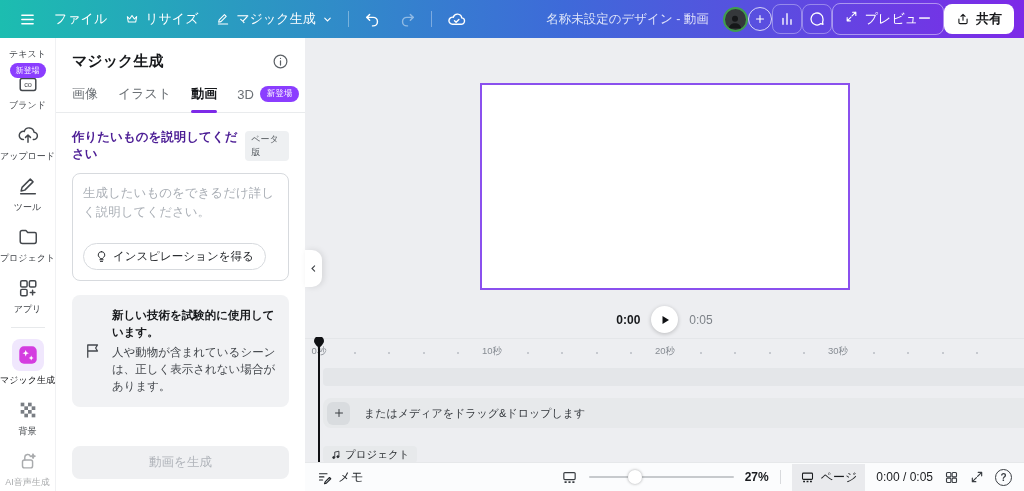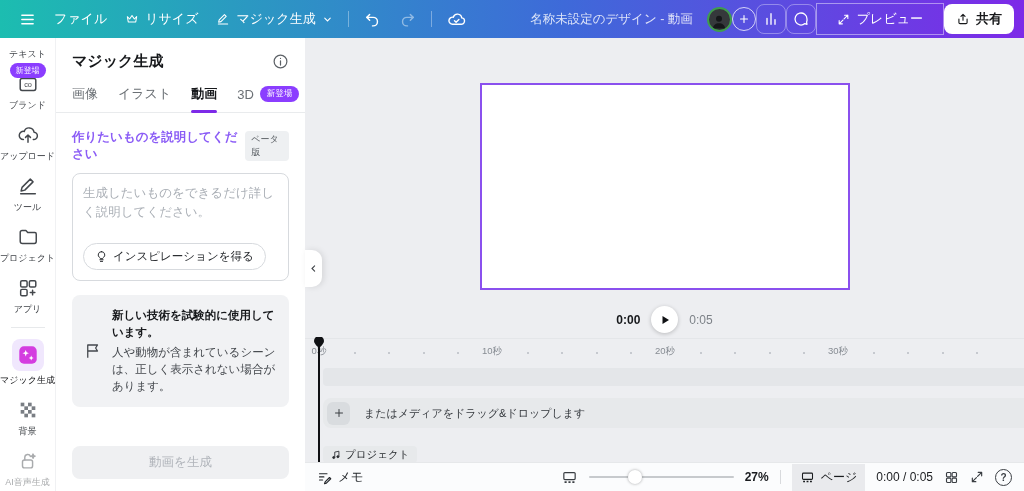--- a/index.html
+++ b/index.html
@@ -11,21 +11,21 @@
     background:linear-gradient(90deg,#1cbdb0 0%,#3e6ad9 55%,#7d2ae8 100%);
     display:flex;align-items:center;padding:0 10px;color:#fff}
   .tb-btn{display:flex;align-items:center;gap:6px;font-size:13px;color:#fff;padding:6px 9px;border-radius:7px;cursor:pointer;white-space:nowrap}
   .tb-sep{width:1px;height:16px;background:rgba(255,255,255,.35);margin:0 6px}
   .tb-title{font-size:12.5px;color:rgba(255,255,255,.82);margin-right:14px;white-space:nowrap}
   .tb-right{display:flex;align-items:center;margin-left:auto}
   .avatar{width:25px;height:25px;border-radius:50%;background:#35383b;border:2px solid #3f9d4e;display:flex;align-items:flex-end;justify-content:center;overflow:hidden}
   .avatar svg{opacity:.85}
   .circle-btn{width:24px;height:24px;border-radius:50%;border:1.5px solid rgba(255,255,255,.75);display:flex;align-items:center;justify-content:center;font-size:14px;cursor:pointer}
   .sq-btn{width:30px;height:30px;border-radius:8px;border:1px solid rgba(255,255,255,.35);display:flex;align-items:center;justify-content:center;cursor:pointer}
-  .preview-btn{display:flex;align-items:center;gap:7px;border:1px solid rgba(255,255,255,.45);border-radius:0;padding:6px 20px;font-size:13px;cursor:pointer}
+  .preview-btn{display:flex;align-items:flex-start;gap:7px;border:1px solid rgba(255,255,255,.45);border-radius:8px;padding:6px 12px;font-size:13px;cursor:pointer}
   .share-btn{display:flex;align-items:center;gap:6px;background:#fff;color:#17181a;border-radius:8px;padding:6px 12px;font-size:13px;font-weight:700;cursor:pointer}
   .dim{opacity:.45}
 
   
   .rail{position:absolute;left:0;top:38px;width:55px;height:453px;background:#fff;z-index:20;
     display:flex;flex-direction:column;align-items:center;padding-top:10px;gap:11px;overflow:hidden}
   .rail-item{position:relative;width:100%;display:flex;flex-direction:column;align-items:center;gap:3px;cursor:pointer}
   .rail-label{font-size:9px;color:#404449;white-space:nowrap}
   .rail-icon{width:24px;height:24px;display:flex;align-items:center;justify-content:center;color:#43474c}
   .rail-item.active .rail-icon{width:32px;height:32px;background:#f0e7fd;border-radius:8px}
@@ -38,21 +38,21 @@
   .panel{position:absolute;left:55px;top:38px;width:250px;height:453px;background:#fff;z-index:15;padding:0 16px;border-left:1px solid #f0f1f3}
   .panel-head{display:flex;align-items:center;justify-content:space-between;margin-top:14px}
   .panel-title{font-size:15px;font-weight:700;color:#16181b}
   .info-btn{color:#5c6166;cursor:pointer}
   .tabs{display:flex;gap:20px;margin:14px -16px 0;padding:0 16px;border-bottom:1px solid #e9ebed}
   .tab{font-size:13px;color:#6b7075;padding-bottom:9px;display:flex;align-items:center;gap:6px;cursor:pointer;position:relative;white-space:nowrap}
   .tab.active{color:#16181b;font-weight:700}
   .tab.active::after{content:"";position:absolute;left:0;right:0;bottom:-1px;height:3px;border-radius:3px;background:#7d2ae8}
   .tab-badge{background:#8b3dff;color:#fff;font-size:8.5px;font-weight:400;padding:2px 7px;border-radius:999px}
   .prompt-row{display:flex;align-items:center;gap:7px;margin-top:16px}
-  .prompt-label{font-size:12.5px;font-weight:700;color:#8b5cf6}
+  .prompt-label{font-size:12.5px;font-weight:700;color:#4c1d95}
   .beta-badge{background:#eef0f2;color:#5c6166;font-size:9px;padding:2px 6px;border-radius:4px}
   .prompt-box{position:relative;margin-top:10px;height:108px;border:1px solid #d7dade;border-radius:8px;padding:10px}
   .prompt-box textarea{width:100%;height:56px;border:0;outline:0;resize:none;font-family:"Liberation Sans",sans-serif;font-size:12.5px;color:#25282c;line-height:1.5;background:transparent}
   .prompt-box textarea::placeholder{color:#a9aeb5}
   .insp-btn{position:absolute;left:10px;bottom:10px;display:flex;align-items:center;gap:5px;border:1px solid #d7dade;background:#fff;border-radius:999px;padding:5px 11px;font-size:11.5px;color:#25282c;cursor:pointer;white-space:nowrap}
   .notice{margin-top:14px;background:#f1f2f4;border-radius:8px;padding:12px 12px;display:flex;gap:10px;align-items:center}
   .notice-flag{flex:0 0 auto;color:#43474c}
   .notice-title{font-size:11.5px;font-weight:700;color:#16181b;line-height:1.5}
   .notice-body{font-size:11.5px;color:#43474c;line-height:1.5;margin-top:2px}
   .gen-btn{position:absolute;left:16px;right:16px;bottom:12px;height:33px;border:0;border-radius:8px;background:#eff0f2;color:#b0b4ba;font-size:12.5px;font-family:"Liberation Sans",sans-serif;cursor:default}

